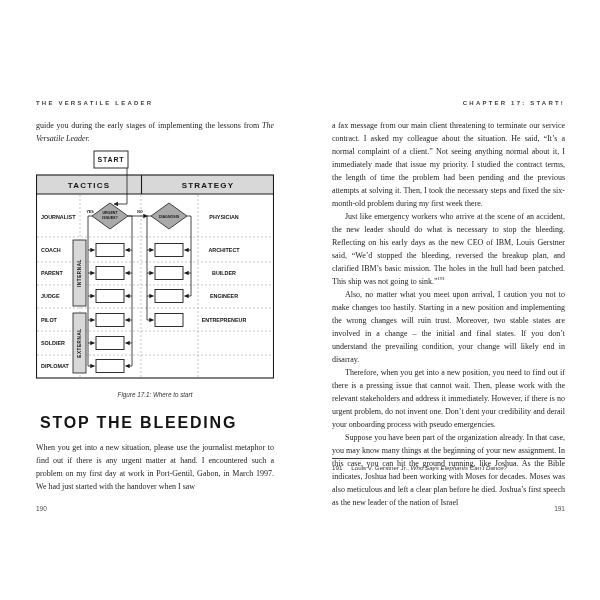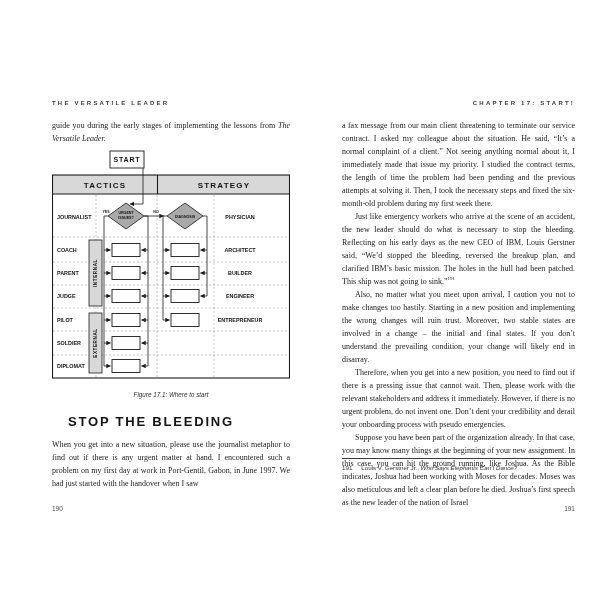--- a/index.html
+++ b/index.html
@@ -1,43 +1,43 @@
 <!DOCTYPE html>
 <html><head>
 <meta charset="utf-8">
 <style>
   html,body{margin:0;padding:0;}
   body{
     width:600px;height:600px;background:#ffffff;position:relative;
     font-family:"Liberation Serif", serif;color:#1c1c1c;overflow:hidden;
   }
   .page{position:absolute;top:100px;height:412px;}
-  .page-left{left:52px;width:238px;}
-  .page-right{left:342px;width:233px;}
+  .page-left{left:36px;width:238px;}
+  .page-right{left:332px;width:233px;}
 
   .running-head{
     font-family:"Liberation Sans", sans-serif;font-size:6px;font-weight:bold;
     letter-spacing:2.2px;color:#3d3d3d;margin:0 0 13px 0;white-space:nowrap;
   }
   .running-head.rh-right{text-align:right;}
 
   .body{font-size:8px;line-height:13px;text-align:justify;margin:0;}
   .indent{text-indent:13px;}
   .body em{font-style:italic;}
   sup{font-size:5px;line-height:0;}
 
   figure{margin:4px 0 0 0;padding:0;}
   figcaption{
     font-family:"Liberation Sans", sans-serif;font-size:6.3px;font-style:italic;
     color:#333;text-align:center;margin-top:6px;
   }
 
   .section-heading{
-    font-family:"Liberation Sans", sans-serif;font-size:13px;font-weight:bold;
-    letter-spacing:1.8px;color:#141414;margin:16px 0 9px 16px;white-space:nowrap;
+    font-family:"Liberation Sans", sans-serif;font-size:16px;font-weight:bold;
+    letter-spacing:1.8px;color:#141414;margin:16px 0 9px 4px;white-space:nowrap;
   }
 
   .folio{
     position:absolute;bottom:0;font-family:"Liberation Sans", sans-serif;
     font-size:6.5px;color:#4a4a4a;
   }
   .folio-right{right:0;}
 
   .footnote{
     position:absolute;top:358px;left:0;right:0;border-top:1px solid #3a3a3a;
@@ -172,21 +172,21 @@
         <g>
           <rect class="ln-solid" x="0.5" y="26" width="237" height="203" fill="none"></rect>
           <line class="ln-solid" x1="0.5" y1="45" x2="237.5" y2="45"></line>
           <line class="ln-solid" x1="105.5" y1="26" x2="105.5" y2="45"></line>
         </g>
       </svg>
       <figcaption>Figure 17.1: Where to start</figcaption>
     </figure>
 
     <h2 class="section-heading">STOP THE BLEEDING</h2>
-    <p class="body">When you get into a new situation, please use the journalist metaphor to find out if there is any urgent matter at hand. I encountered such a problem on my first day at work in Port-Gentil, Gabon, in June 1997. We had just started with the handover when I saw</p>
+    <p class="body">When you get into a new situation, please use the journalist metaphor to find out if there is any urgent matter at hand. I encountered such a problem on my first day at work in Port-Gentil, Gabon, in March 1997. We had just started with the handover when I saw</p>
 
     <div class="folio">190</div>
   </div>
 
   <div class="page page-right">
     <div class="running-head rh-right">CHAPTER 17: START!</div>
 
     <p class="body">a fax message from our main client threatening to terminate our service contract. I asked my colleague about the situation. He said, “It’s a normal complaint of a client.” Not seeing anything normal about it, I immediately made that issue my priority. I studied the contract terms, the length of time the problem had been pending and the previous attempts at solving it. Then, I took the necessary steps and fixed the six-month-old problem during my first week there.</p>
     <p class="body indent"><span>Just like emergency workers who arrive at the scene of an accident, the new leader should do what is necessary to stop the bleeding. Reflecting on his early days as the new CEO of IBM, Louis Gerstner said, “We’d stopped the bleeding, reversed the breakup plan, and clarified IBM’s basic mission. The holes in the hull had been patched. This ship was not going to sink.”</span><sup>191</sup></p>
     <p class="body indent">Also, no matter what you meet upon arrival, I caution you not to make changes too hastily. Starting in a new position and implementing the wrong changes will ruin trust. Moreover, two stable states are involved in a change – the initial and final states. If you don’t understand the prevailing condition, your change will likely end in disarray.</p>

